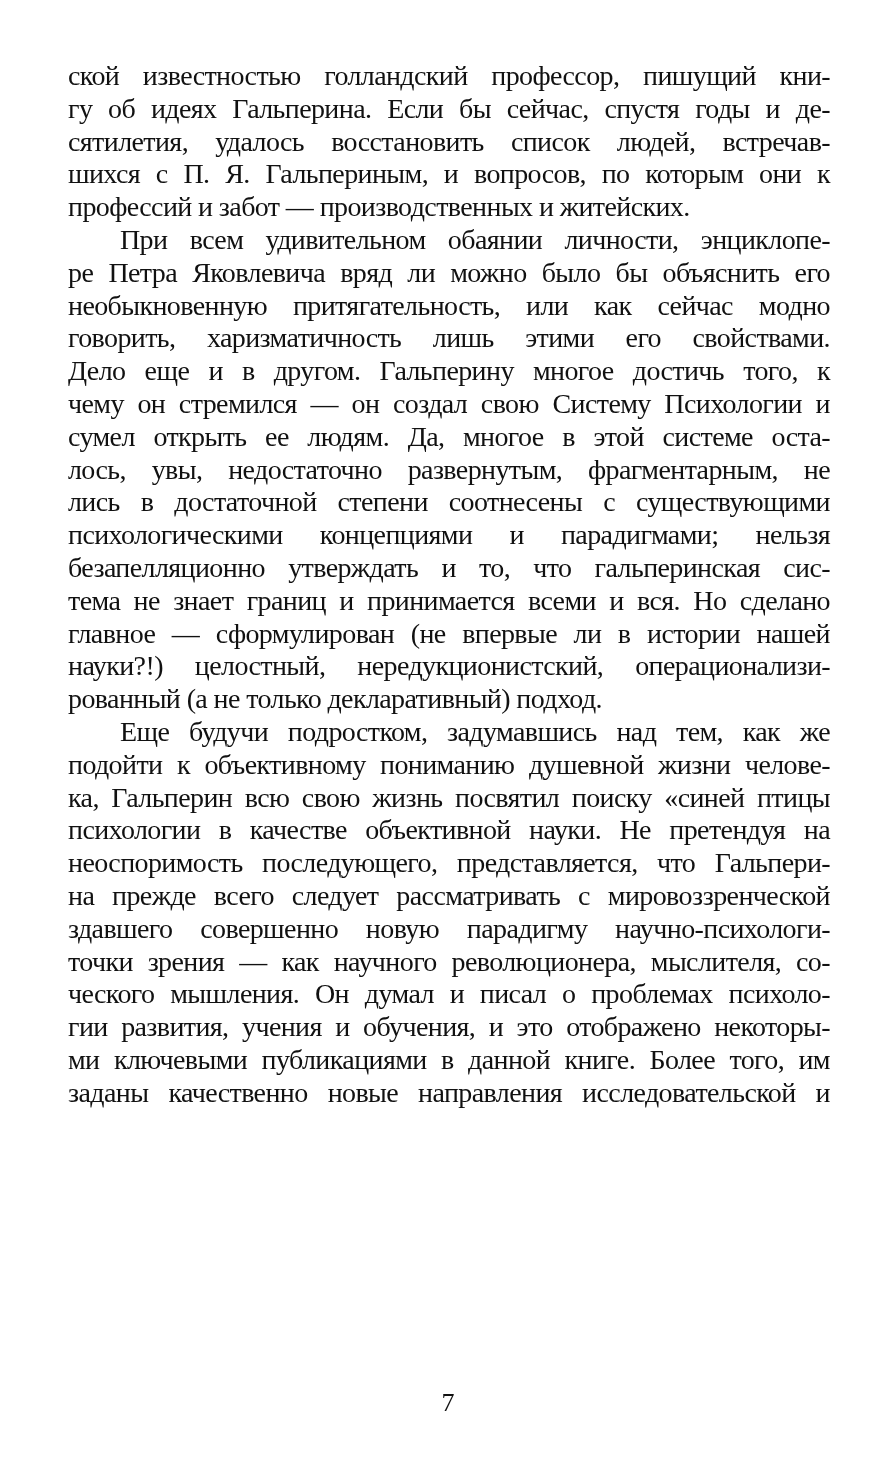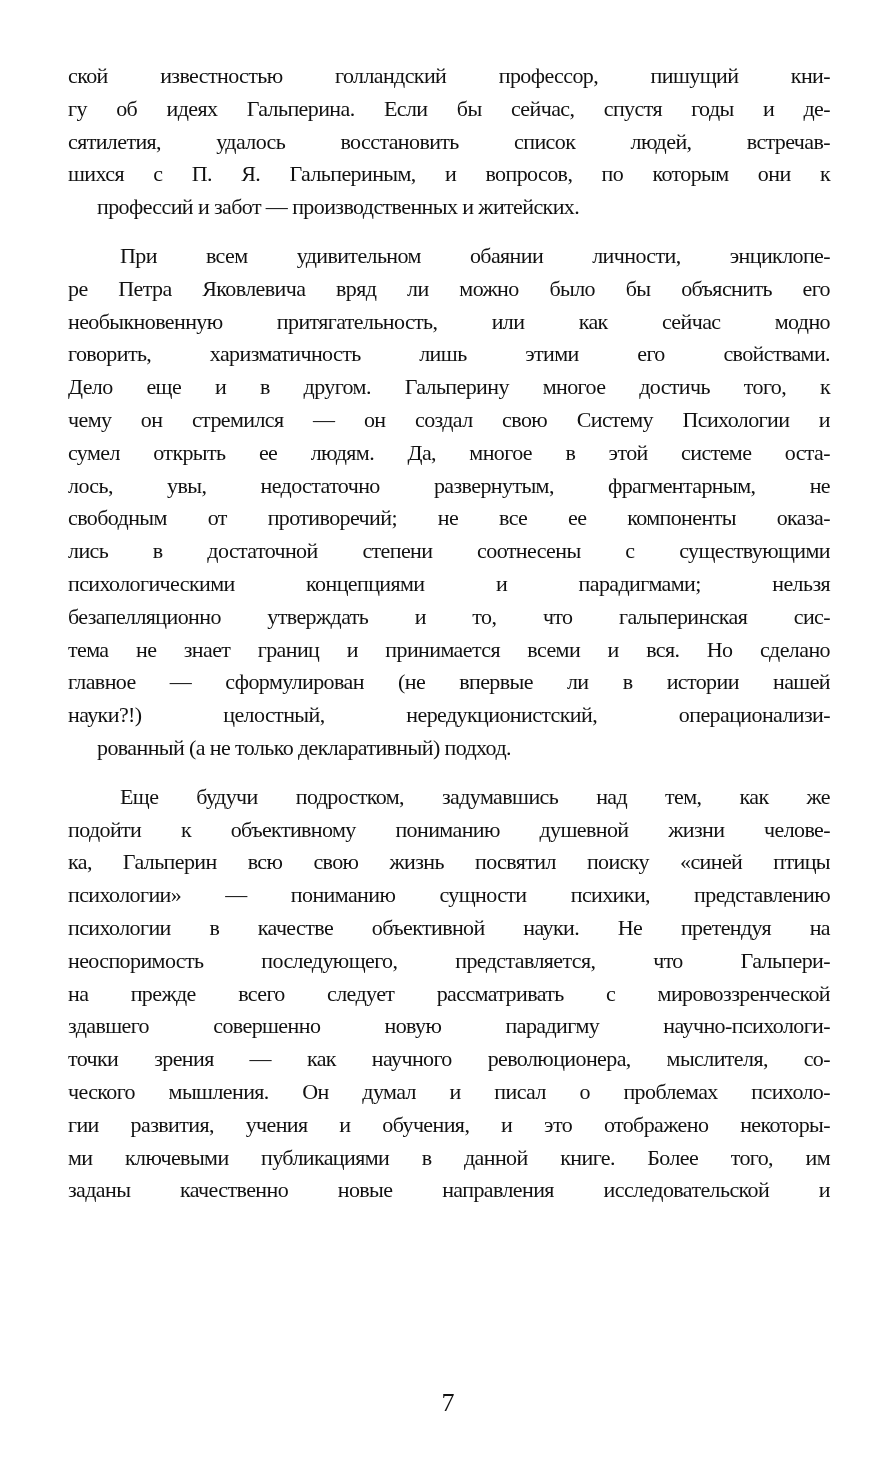--- a/index.html
+++ b/index.html
@@ -1,31 +1,31 @@
 <!DOCTYPE html>
 <html><head>
 <meta charset="utf-8">
 <style>
   html, body { margin:0; padding:0; background:#ffffff; }
   body { width:896px; height:1477px; position:relative; overflow:hidden; }
   .page { position:absolute; left:68px; top:60px; width:762px; }
   .line {
     font-family: "Liberation Serif", "DejaVu Serif", serif;
-    font-size: 22px;
+    font-size: 28px;
     line-height: 32.8px;
     height: 32.8px;
     color: #111;
     white-space: nowrap;
     text-align: justify;
     text-align-last: justify;
     letter-spacing: -0.6px;
     transform-origin: left center;
   }
-  .line.last { text-align-last: left; margin-left: 29px; }
-  .line.indent { padding-left: 52px; margin-top: 16px; }
+  .line.last { text-align-last: left; }
+  .line.indent { padding-left: 52px; }
   .page-number {
     position:absolute; left:0; width:896px; top:1388px;
     text-align:center;
     font-family: "Liberation Serif", "DejaVu Serif", serif;
     font-size: 26px; color:#111;
   }
 </style>
 </head>
 <body>
 
@@ -36,32 +36,30 @@
     <div class="line">шихся с П. Я. Гальпериным, и вопросов, по которым они к</div>
     <div class="line last">профессий и забот — производственных и житейских.</div>
     <div class="line indent">При всем удивительном обаянии личности, энциклопе-</div>
     <div class="line">ре Петра Яковлевича вряд ли можно было бы объяснить его</div>
     <div class="line">необыкновенную притягательность, или как сейчас модно</div>
     <div class="line">говорить, харизматичность лишь этими его свойствами.</div>
     <div class="line">Дело еще и в другом. Гальперину многое достичь того, к</div>
     <div class="line">чему он стремился — он создал свою Систему Психологии и</div>
     <div class="line">сумел открыть ее людям. Да, многое в этой системе оста-</div>
     <div class="line">лось, увы, недостаточно развернутым, фрагментарным, не</div>
-    <div class="line">свободным от противоречий; не все ее компоненты оказа-</div>
     <div class="line">лись в достаточной степени соотнесены с существующими</div>
     <div class="line">психологическими концепциями и парадигмами; нельзя</div>
     <div class="line">безапелляционно утверждать и то, что гальперинская сис-</div>
     <div class="line">тема не знает границ и принимается всеми и вся. Но сделано</div>
     <div class="line">главное — сформулирован (не впервые ли в истории нашей</div>
     <div class="line">науки?!) целостный, нередукционистский, операционализи-</div>
     <div class="line last">рованный (а не только декларативный) подход.</div>
     <div class="line indent">Еще будучи подростком, задумавшись над тем, как же</div>
     <div class="line">подойти к объективному пониманию душевной жизни челове-</div>
     <div class="line">ка, Гальперин всю свою жизнь посвятил поиску «синей птицы</div>
-    <div class="line">психологии» — пониманию сущности психики, представлению</div>
     <div class="line">психологии в качестве объективной науки. Не претендуя на</div>
     <div class="line">неоспоримость последующего, представляется, что Гальпери-</div>
     <div class="line">на прежде всего следует рассматривать с мировоззренческой</div>
     <div class="line">здавшего совершенно новую парадигму научно-психологи-</div>
     <div class="line">точки зрения — как научного революционера, мыслителя, со-</div>
     <div class="line">ческого мышления. Он думал и писал о проблемах психоло-</div>
     <div class="line">гии развития, учения и обучения, и это отображено некоторы-</div>
     <div class="line">ми ключевыми публикациями в данной книге. Более того, им</div>
     <div class="line">заданы качественно новые направления исследовательской и</div>
   </div>

